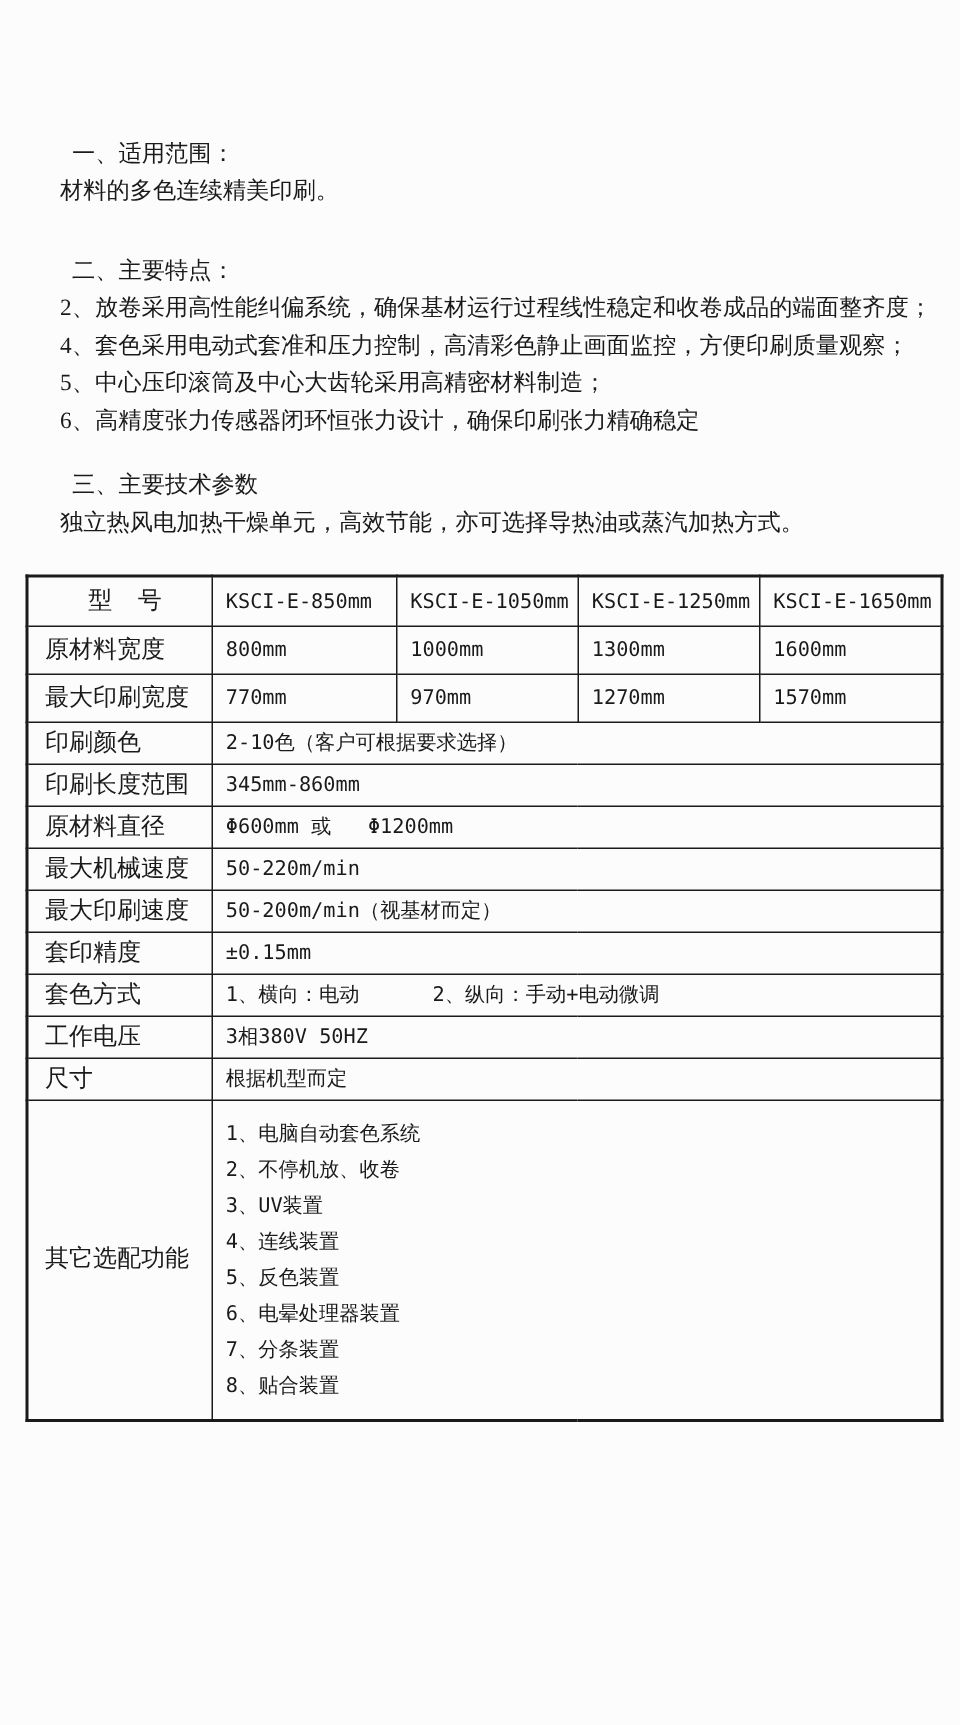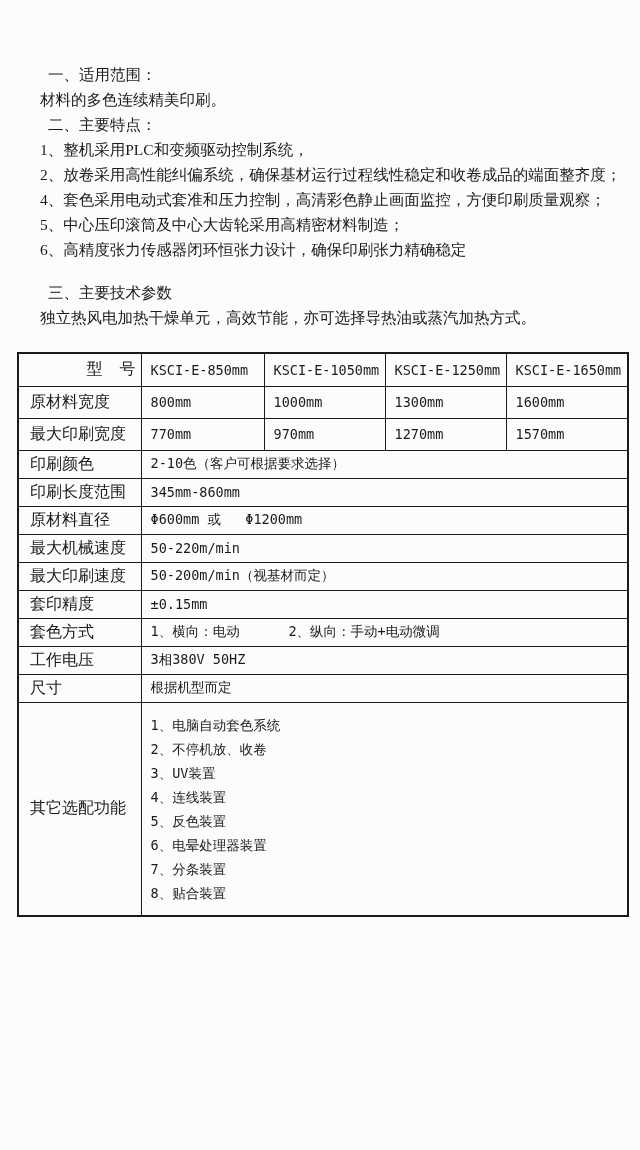--- a/index.html
+++ b/index.html
@@ -10,42 +10,42 @@
     font-family: "Liberation Serif", "DejaVu Serif", serif;
     overflow: hidden;
   }
   .doc { padding: 62px 0 0 40px; width: 600px; }
   .line {
     margin: 0;
     font-size: 15.5px;
     line-height: 25px;
     white-space: pre-wrap;
   }
-  .heading { padding-left: 8px; }
+  .heading { padding-left: 8px; margin-top: 28px; }
   .indent-first { padding-left: 38px; }
   .sec3 { margin-top: 18px; }
 
   table.spec {
     border-collapse: collapse;
     table-layout: fixed;
     width: 610px;
     margin: 22px 0 0 -23px;
     border: 2px solid #1a1a1a;
   }
   table.spec td {
     border: 1px solid #1a1a1a;
     vertical-align: middle;
     overflow: hidden;
   }
   .lbl {
     font-size: 16px;
     padding: 0 2px 0 11px;
     white-space: pre-wrap;
   }
-  .lbl.center { text-align: right; padding-left: 12px; letter-spacing: 3px; }
+  .lbl.center { text-align: center; padding-left: 12px; letter-spacing: 3px; }
   .val {
     font-family: "DejaVu Sans Mono", "Liberation Mono", monospace;
     font-size: 13.5px;
     padding: 0 2px 0 9px;
     white-space: pre-wrap;
   }
   tr.r-h  { height: 33px; }
   tr.r-a  { height: 32px; }
   tr.r-b  { height: 28px; }
   td.opts { padding: 10px 12px 10px 9px; }
@@ -58,21 +58,20 @@
 </style>
 </head>
 <body>
 
 <div class="doc">
 
   <p class="line heading">一、适用范围：</p>
   <p class="line">材料的多色连续精美印刷。</p>
 
   <p class="line heading">二、主要特点：</p>
-  <p class="line">1、整机采用PLC和变频驱动控制系统，</p>
   <p class="line">2、放卷采用高性能纠偏系统，确保基材运行过程线性稳定和收卷成品的端面整齐度；</p>
   <p class="line">4、套色采用电动式套准和压力控制，高清彩色静止画面监控，方便印刷质量观察；</p>
   <p class="line">5、中心压印滚筒及中心大齿轮采用高精密材料制造；</p>
   <p class="line">6、高精度张力传感器闭环恒张力设计，确保印刷张力精确稳定</p>
   <p class="line heading sec3">三、主要技术参数</p>
 
   <p class="line">独立热风电加热干燥单元，高效节能，亦可选择导热油或蒸汽加热方式。</p>
 
   <table class="spec">
     <colgroup>

